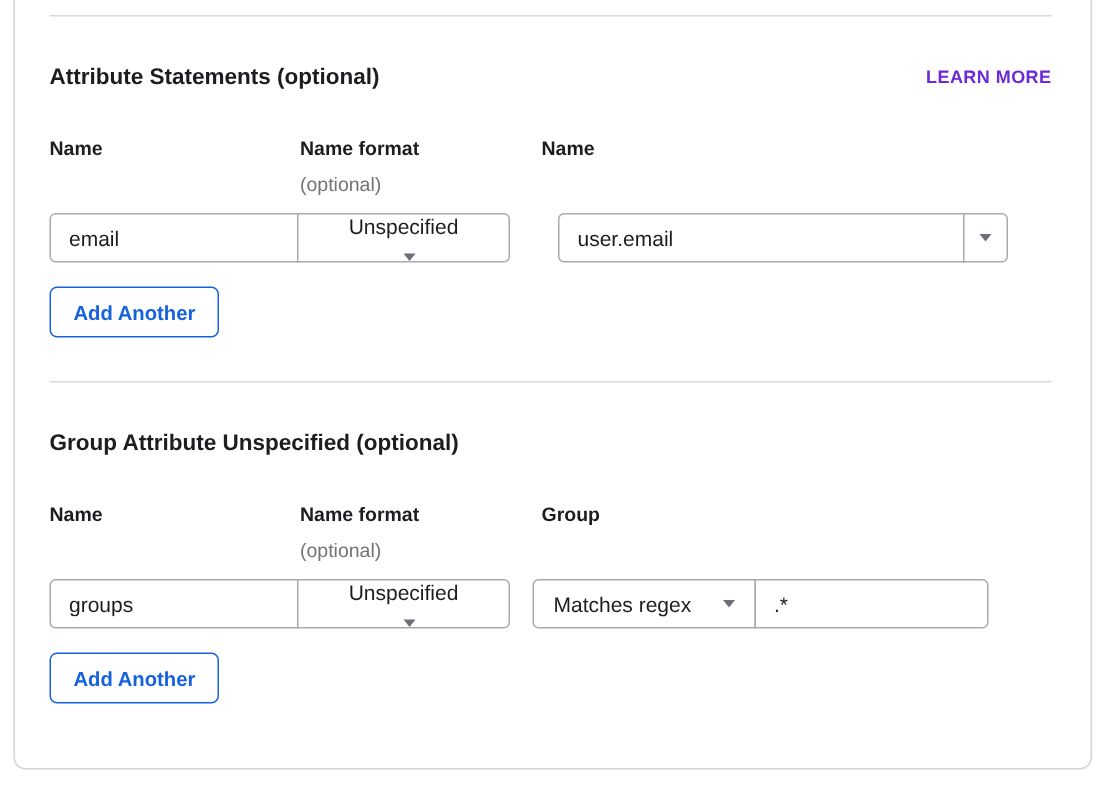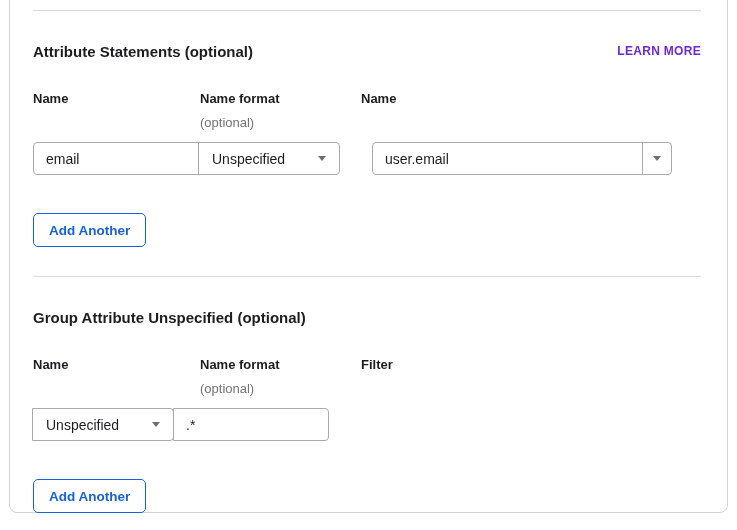--- a/index.html
+++ b/index.html
@@ -36,32 +36,32 @@
   .select {
     display:flex; align-items:center; justify-content:space-between;
     padding:0 13px; cursor:pointer;
   }
   .select .sel-text { font-size:14px; color:#1d1d21; }
   .caret {
     width:0; height:0; border-left:4px solid transparent; border-right:4px solid transparent;
     border-top:5px solid #6e6e78; flex:0 0 auto; margin-left:8px;
   }
   .joined-left  { border-radius:4px 0 0 4px; }
-  .joined-right { border-radius:0 4px 4px 0; margin-left:-1px; }
+  .joined-right { border-radius:0 4px 4px 0; margin-left:-1px;flex-direction:column; }
   .name-input { width:166px; }
   .format-select { width:142px; }
   .value-input { width:271px; margin-left:32px; }
   .dd-btn {
     width:30px; display:flex; align-items:center; justify-content:center; cursor:pointer;
   }
   .dd-btn .caret { margin-left:0; }
   .filter-select { width:149px; margin-left:15px; }
   .filter-input { width:156px; }
   .add-btn {
-    margin-top:38px; height:34px; padding:0 15px; background:#fff;
+    margin-top:16px; height:34px; padding:0 15px; background:#fff;
     border:1px solid #1662dd; border-radius:5px; color:#1662dd;
     font-family:"Liberation Sans", sans-serif; font-size:13.5px; font-weight:bold; cursor:pointer;
   }
 </style>
 </head>
 <body>
 
 <div class="viewport">
   <div class="card">
     <div class="card-inner">
@@ -111,27 +111,32 @@
 
         <div class="labels-row">
           <div class="col-1">
             <div class="lbl">Name</div>
           </div>
           <div class="col-2">
             <div class="lbl">Name format</div>
             <div class="optional-note">(optional)</div>
           </div>
           <div>
-            <div class="lbl">Filter</div>
+            <div class="lbl">Group</div>
           </div>
         </div>
 
         <div class="inputs-row">
+          <input class="ctl name-input joined-left" type="text" value="groups" style="">
           <div class="ctl select format-select joined-right">
             <span class="sel-text">Unspecified</span>
+            <span class="caret"></span>
+          </div>
+          <div class="ctl select filter-select joined-left">
+            <span class="sel-text">Matches regex</span>
             <span class="caret"></span>
           </div>
           <input class="ctl filter-input joined-right" type="text" value=".*" style="">
         </div>
 
         <button class="add-btn">Add Another</button>
       </div>
 
     </div>
   </div>

